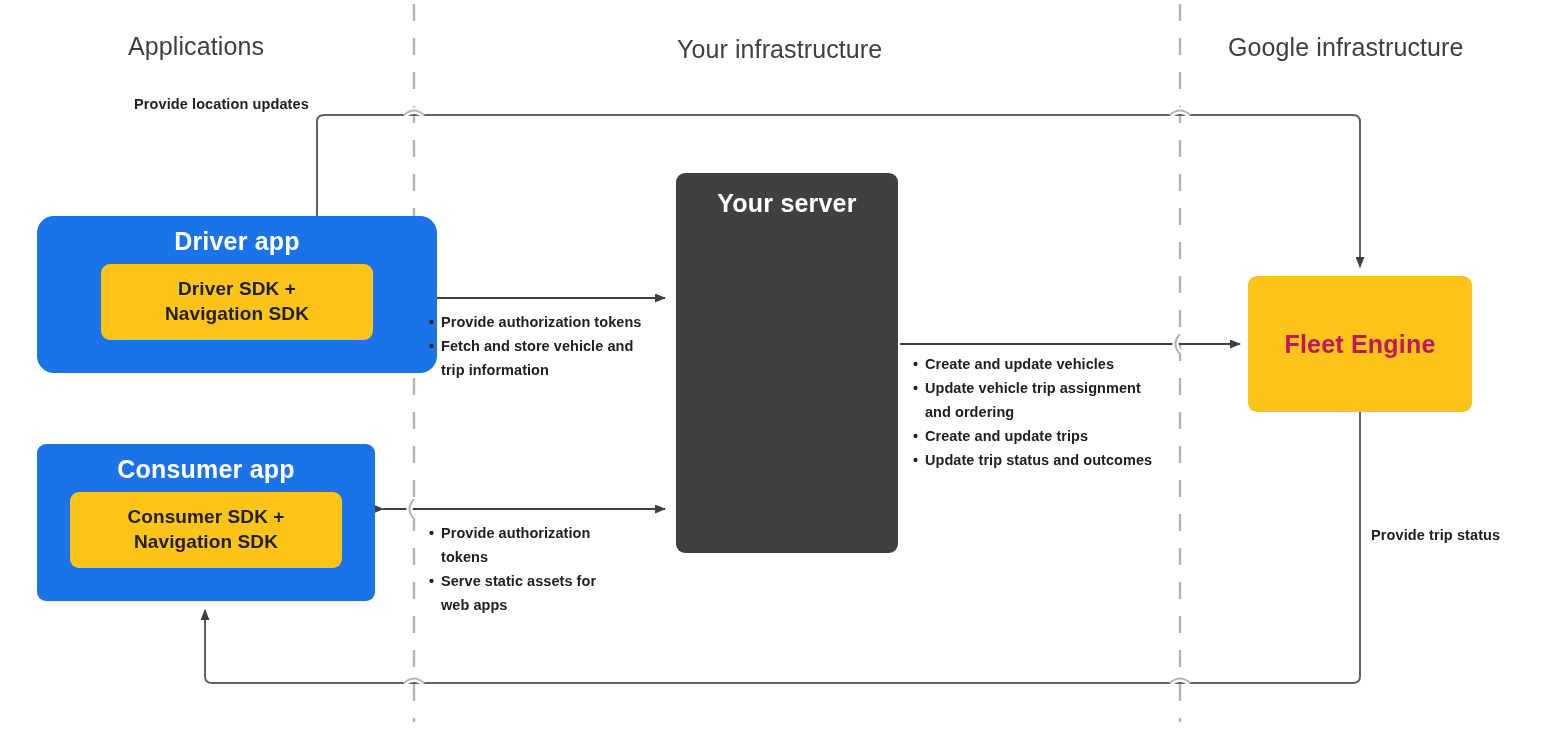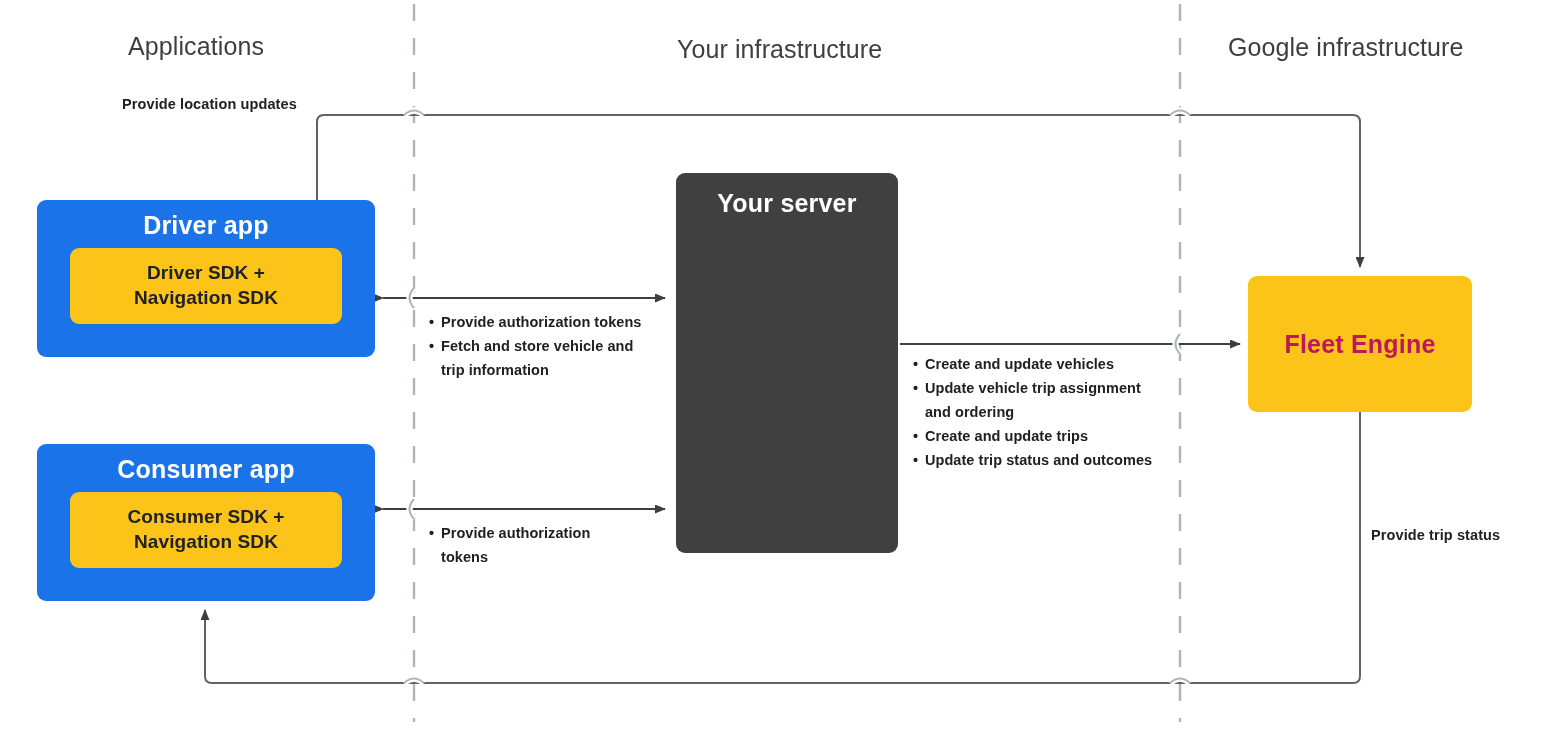--- a/index.html
+++ b/index.html
@@ -94,24 +94,24 @@
       <path d="M1170,683 q10,-9 20,0" stroke="#b0b4ba" stroke-width="2" fill="none"></path>
       <path d="M404,683 q10,-9 20,0" stroke="#fff" stroke-width="6" fill="none"></path>
       <path d="M404,683 q10,-9 20,0" stroke="#b0b4ba" stroke-width="2" fill="none"></path>
     </g>
   </svg>
 
   <div class="zone-title" style="left:128px;top:32px;">Applications</div>
   <div class="zone-title" style="left:1228px;top:33px;">Google infrastructure</div>
   <div class="zone-title" style="left:677px;top:35px;">Your infrastructure</div>
 
-  <div class="edge-label" style="left:122px;top:96px;">Provide location updates</div>
+  <div class="edge-label" style="left:134px;top:96px;">Provide location updates</div>
   <div class="edge-label" style="left:1371px;top:527px;">Provide trip status</div>
 
-  <div class="appbox" style="left:37px;top:200px;width:338px;height:157px;">
+  <div class="appbox" style="left:37px;top:216px;width:400px;height:157px;border-radius:17px;">
     <div class="apptitle">Driver app</div>
     <div class="sdkbox" style="width:272px;height:76px;margin-top:8px;flex-direction:column;">
       <span>Driver SDK +</span>
       <span>Navigation SDK</span>
     </div>
   </div>
 
   <div class="appbox" style="left:37px;top:444px;width:338px;height:157px;">
     <div class="apptitle">Consumer app</div>
     <div class="sdkbox" style="width:272px;height:76px;margin-top:8px;flex-direction:column;">
@@ -128,20 +128,21 @@
     <span>Fleet Engine</span>
   </div>
 
   <div class="bullets" style="left:429px;top:310px;width:225px;">
     <span class="bi">Provide authorization tokens</span>
     <span class="bi">Fetch and store vehicle and trip information</span>
   </div>
 
   <div class="bullets" style="left:429px;top:521px;width:185px;">
     <span class="bi">Provide authorization tokens</span>
+    <span class="bi">Serve static assets for web apps</span>
   </div>
 
   <div class="bullets" style="left:913px;top:352px;width:248px;">
     <span class="bi">Create and update vehicles</span>
     <span class="bi">Update vehicle trip assignment and ordering</span>
     <span class="bi">Create and update trips</span>
     <span class="bi">Update trip status and outcomes</span>
   </div>
 
 </div>

